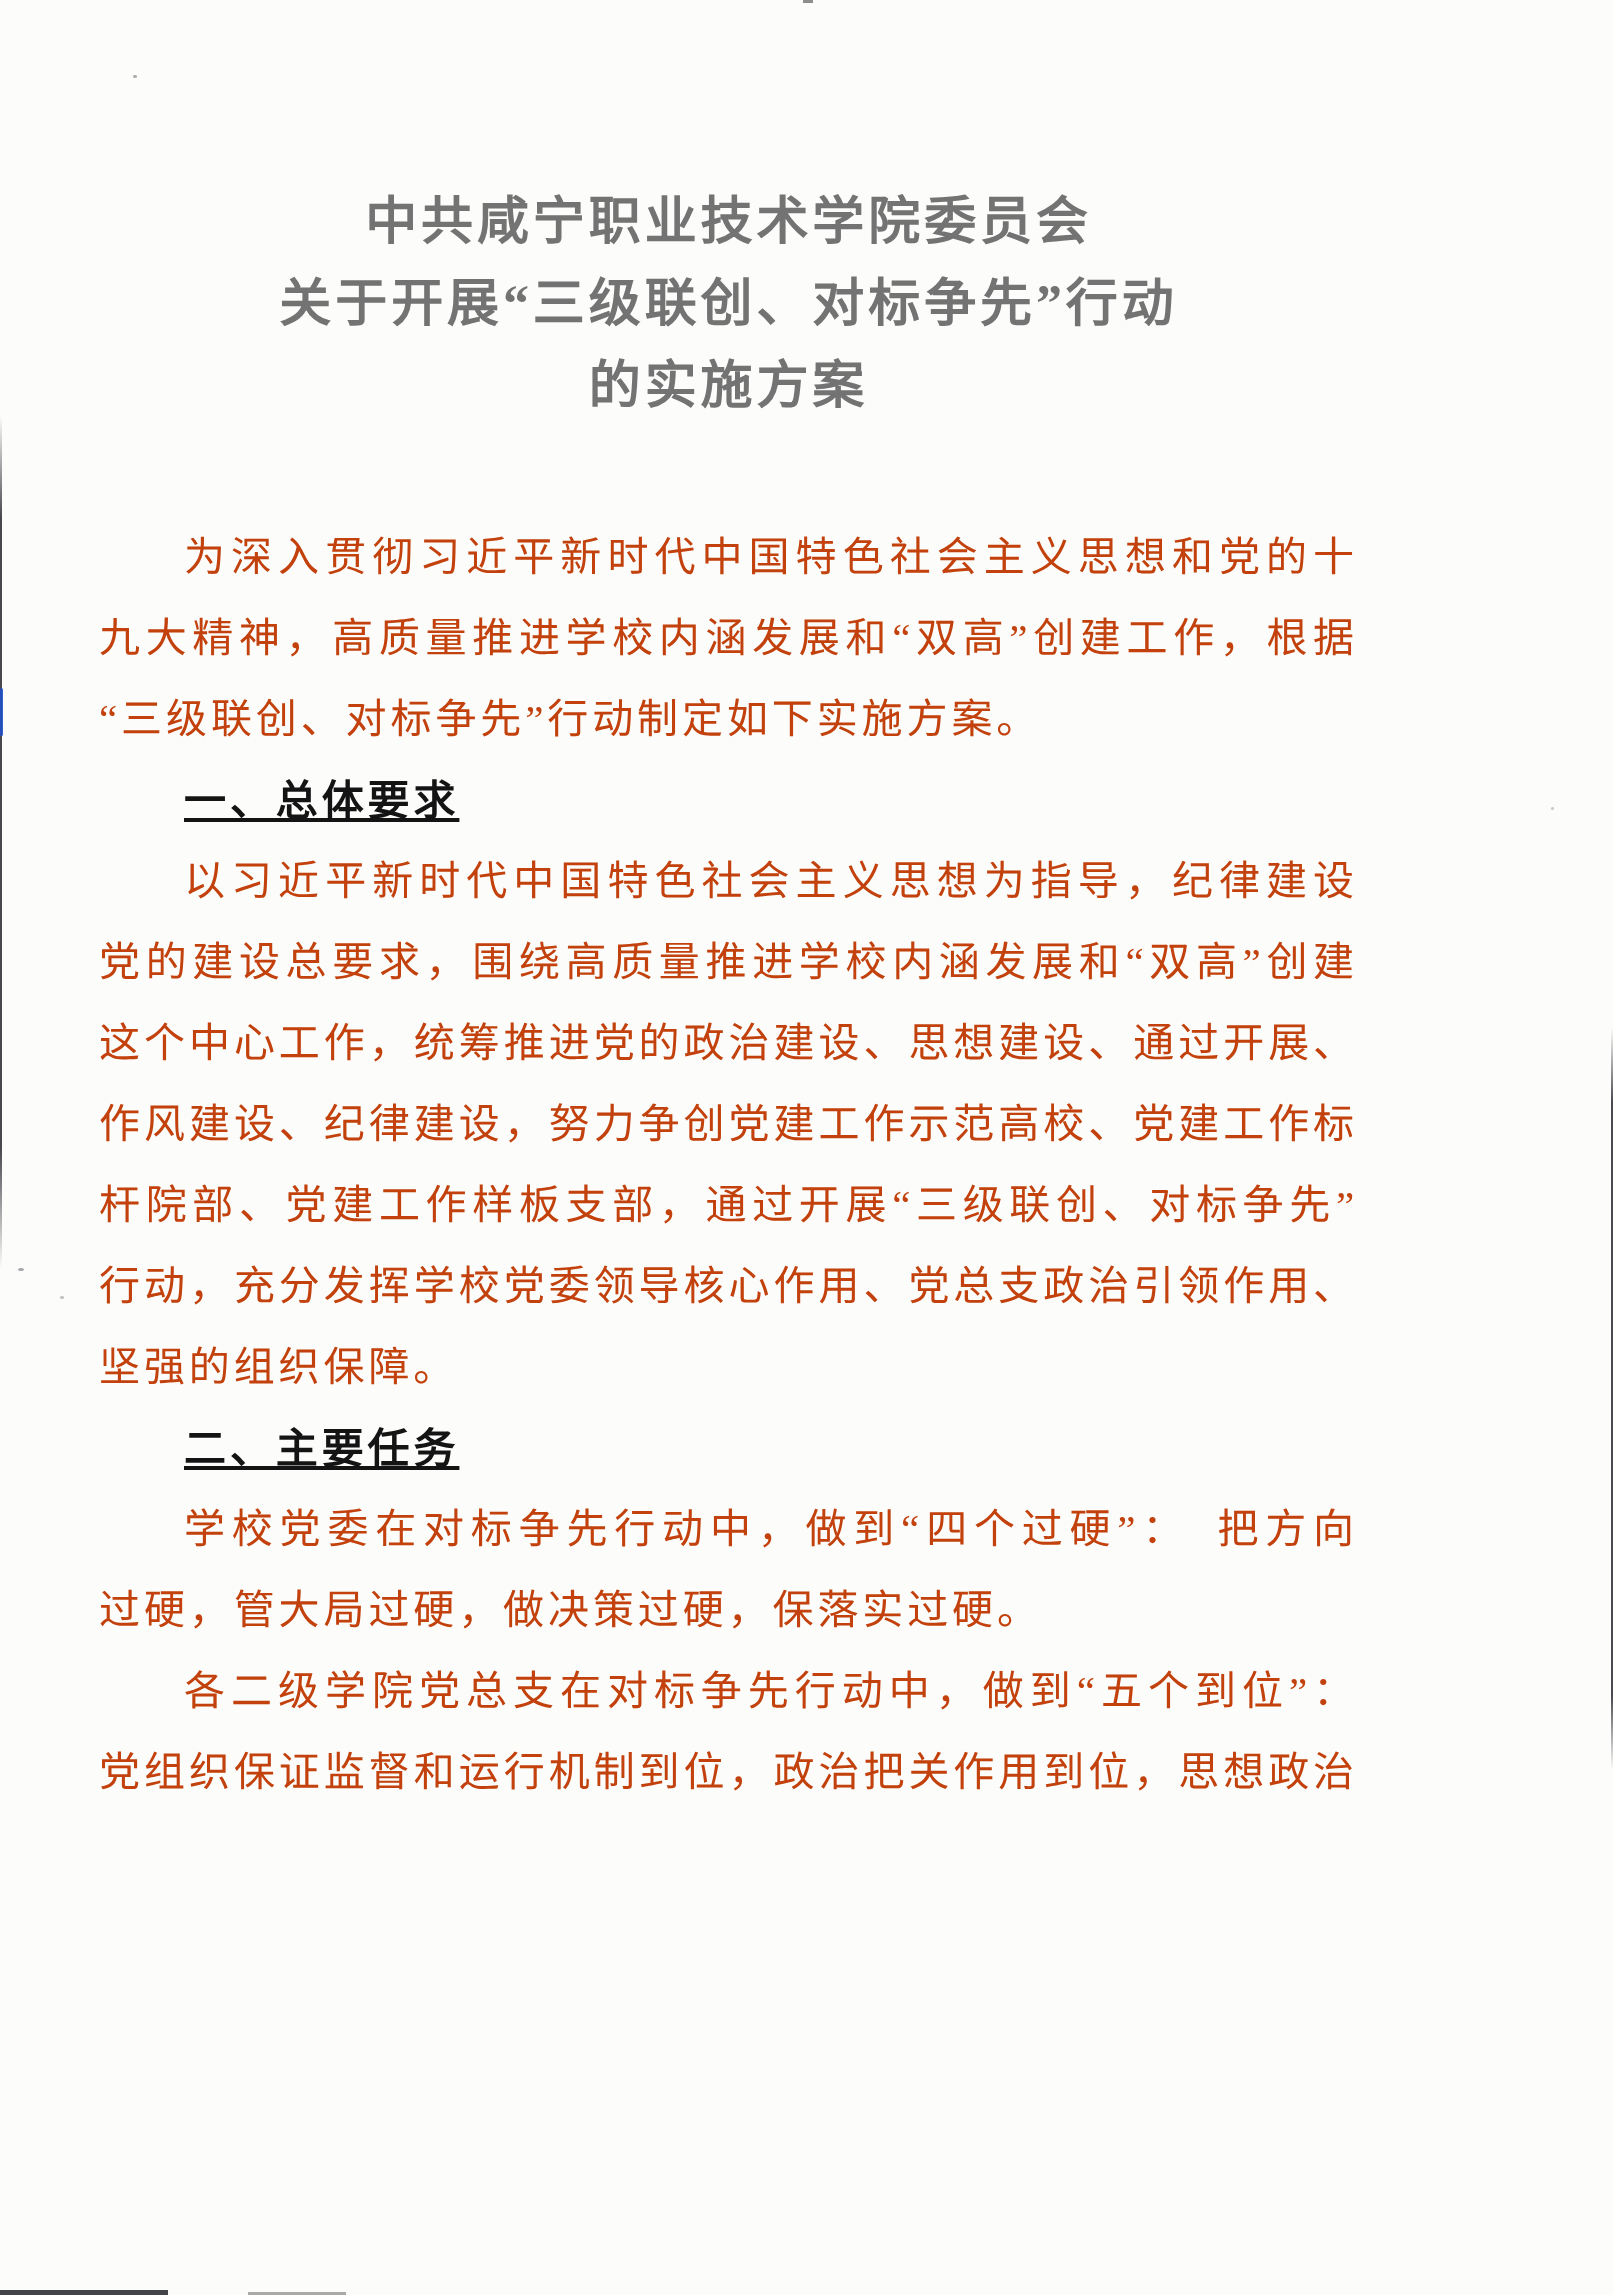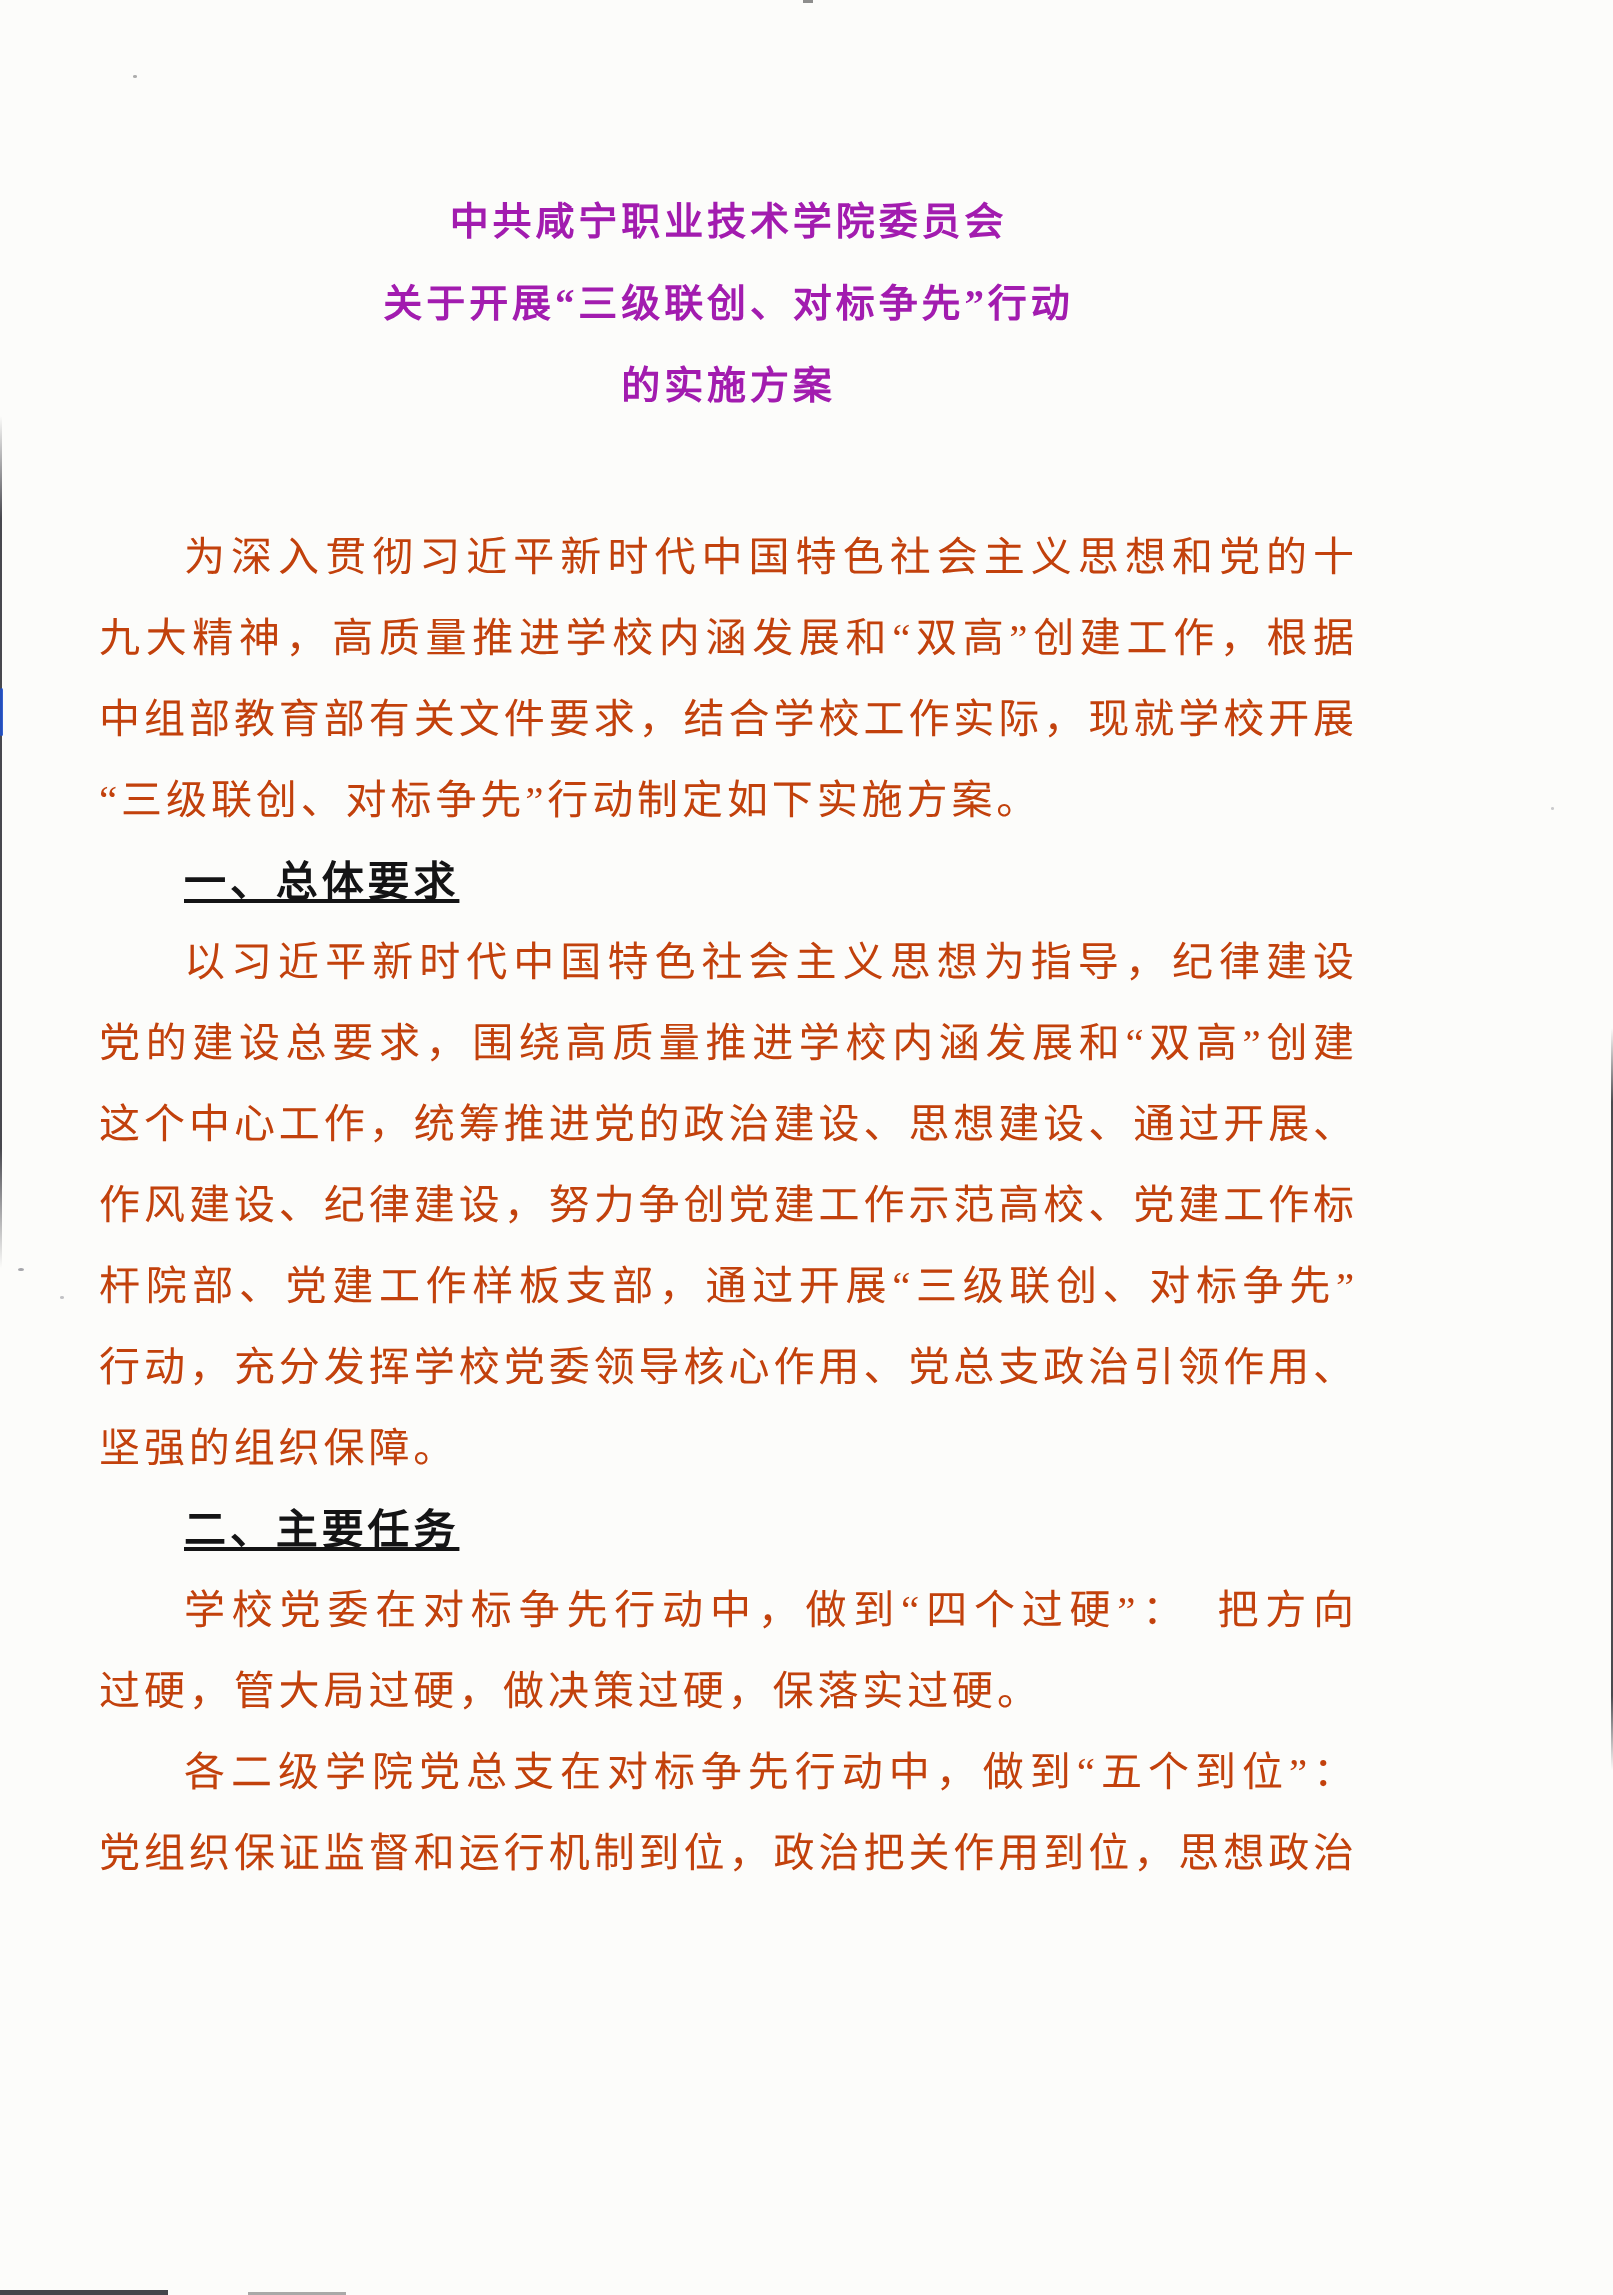--- a/index.html
+++ b/index.html
@@ -19,23 +19,23 @@
     width: 1259px;
   }
 
   
   .doc-title .t {
     height: 82px;
     line-height: 82px;
     text-align: center;
     font-family: "Liberation Serif", serif;
     font-weight: 700;
-    font-size: 39px;
+    font-size: 52px;
     letter-spacing: 3.9px;
-    color: #a21caf;
+    color: #737373;
     white-space: nowrap;
   }
 
   .title-body-gap { height: 90px; }
 
   
   .doc-body p {
     margin: 0;
     height: 81px;
     line-height: 81px;
@@ -104,21 +104,20 @@
     <div class="t">中共咸宁职业技术学院委员会</div>
     <div class="t">关于开展“三级联创、对标争先”行动</div>
     <div class="t">的实施方案</div>
   </div>
 
   <div class="title-body-gap"></div>
 
   <div class="doc-body">
     <p class="p-first full">为深入贯彻习近平新时代中国特色社会主义思想和党的十</p>
     <p class="full">九大精神，高质量推进学校内涵发展和“双高”创建工作，根据</p>
-    <p class="full">中组部教育部有关文件要求，结合学校工作实际，现就学校开展</p>
     <p class="">“三级联创、对标争先”行动制定如下实施方案。</p>
     <p class="heading">一、总体要求</p>
     <p class="p-first full">以习近平新时代中国特色社会主义思想为指导，纪律建设</p>
     <p class="full">党的建设总要求，围绕高质量推进学校内涵发展和“双高”创建</p>
     <p class="full">这个中心工作，统筹推进党的政治建设、思想建设、通过开展、</p>
     <p class="full">作风建设、纪律建设，努力争创党建工作示范高校、党建工作标</p>
     <p class="full">杆院部、党建工作样板支部，通过开展“三级联创、对标争先”</p>
     <p class="full">行动，充分发挥学校党委领导核心作用、党总支政治引领作用、</p>
     <p class="">坚强的组织保障。</p>
     <p class="heading">二、主要任务</p>

